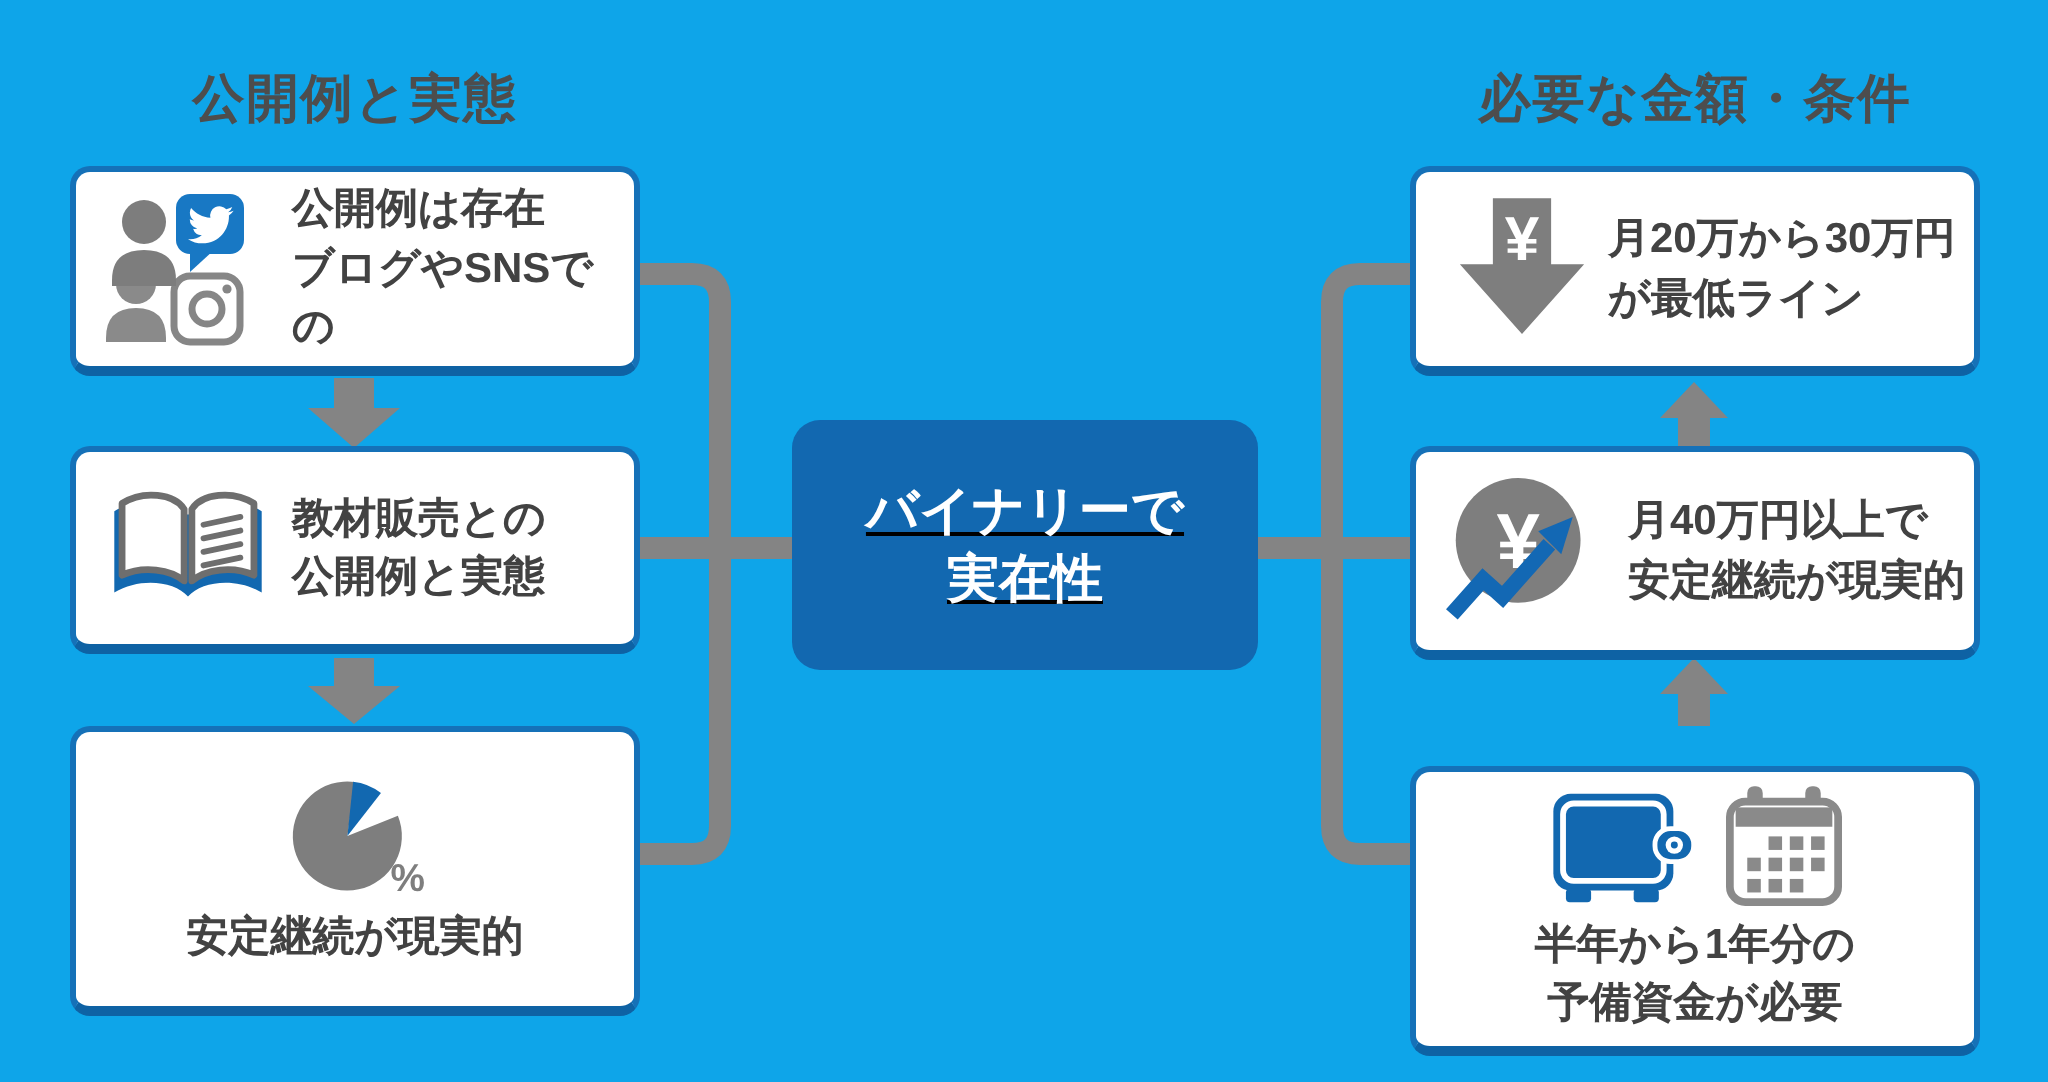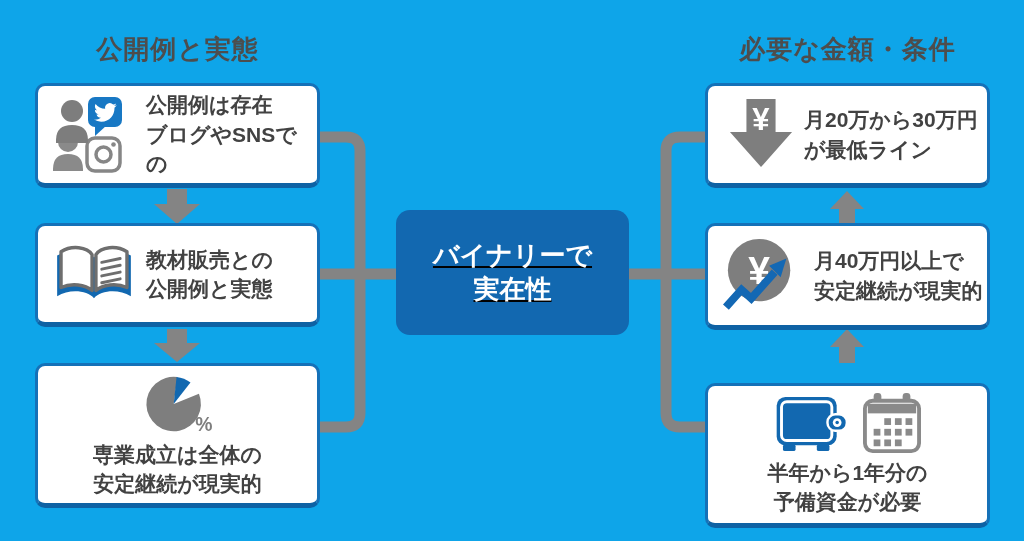--- a/index.html
+++ b/index.html
@@ -86,21 +86,20 @@
 
   <div class="node colc" style="left:35px;top:363px;width:285px;height:145px;">
     <span class="icon-wrap">
       <svg width="104" height="66" viewBox="0 0 104 92" style="overflow:visible">
         <path d="M 46 46 L 51.3 8.4 A 38 38 0 1 0 81.2 31.8 Z" fill="#7e7e7e"></path>
         <path d="M 46 46 L 69.4 16.1 A 38 38 0 0 0 50.0 8.2 Z" fill="#1268b0"></path>
         <text x="88" y="84" text-anchor="middle" font-size="27" font-weight="700" fill="#7e7e7e">%</text>
       </svg>
     </span>
     <span class="txt center">
-      <div>専業成立は全体の</div>
       <div>安定継続が現実的</div>
     </span>
   </div>
 
   <div class="center-node" style="left:396px;top:210px;width:233px;height:125px;">
     <div class="line">バイナリーで</div>
     <div class="line">実在性</div>
   </div>
 
   <div class="node row" style="left:705px;top:83px;width:285px;height:105px;padding-left:20px;">

